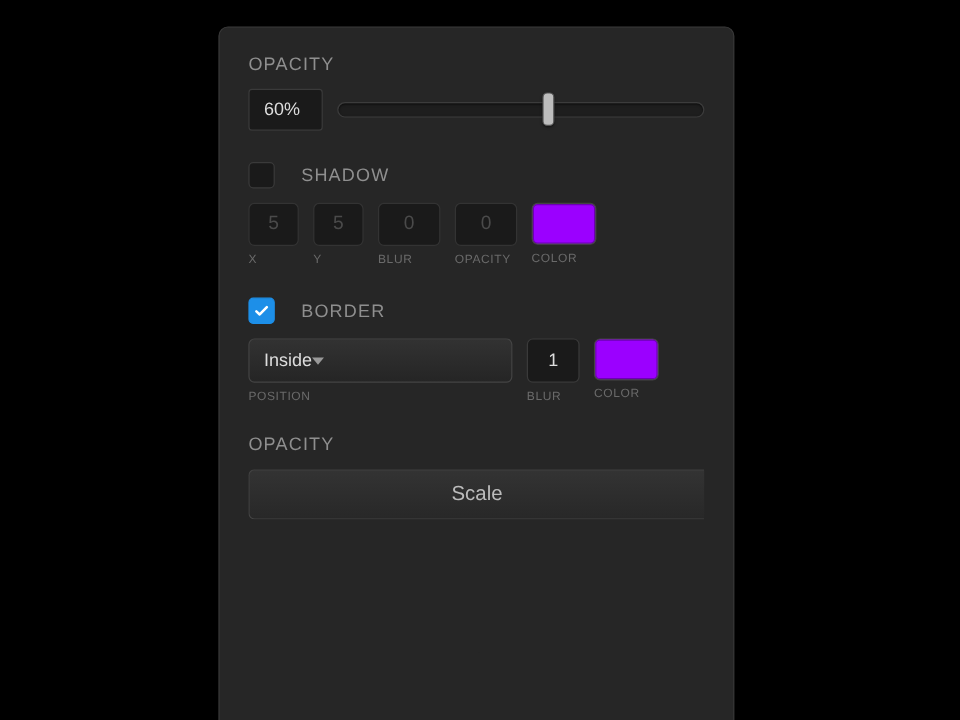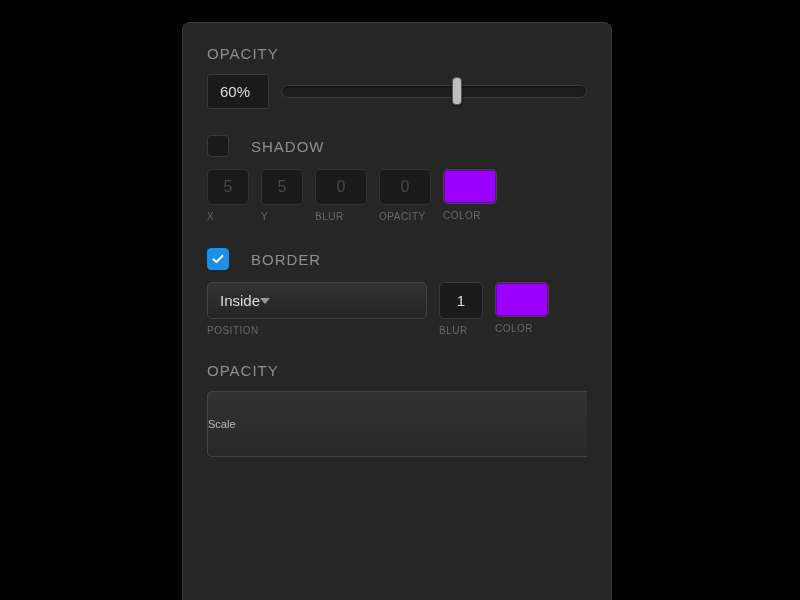--- a/index.html
+++ b/index.html
@@ -155,23 +155,23 @@
     padding: 9px 0;
     width: 44px;
     text-align: center;
   }
   .segmented {
     display: flex;
     width: 100%;
   }
   .seg-btn {
     flex: 1;
-    padding: 26px 0;
-    text-align: left;
-    font-size: 11px;
+    padding: 10px 0;
+    text-align: center;
+    font-size: 17px;
     border: 1px solid #444;
     background: linear-gradient(#333, #282828);
     color: #bbb;
   }
   .seg-btn.left { border-radius: 5px 0 0 5px; border-right: none; }
   .seg-btn.right { border-radius: 0 5px 5px 0; }
   .seg-btn.active {
     background: linear-gradient(#222, #181818);
     color: #fff;
     font-weight: 500;

